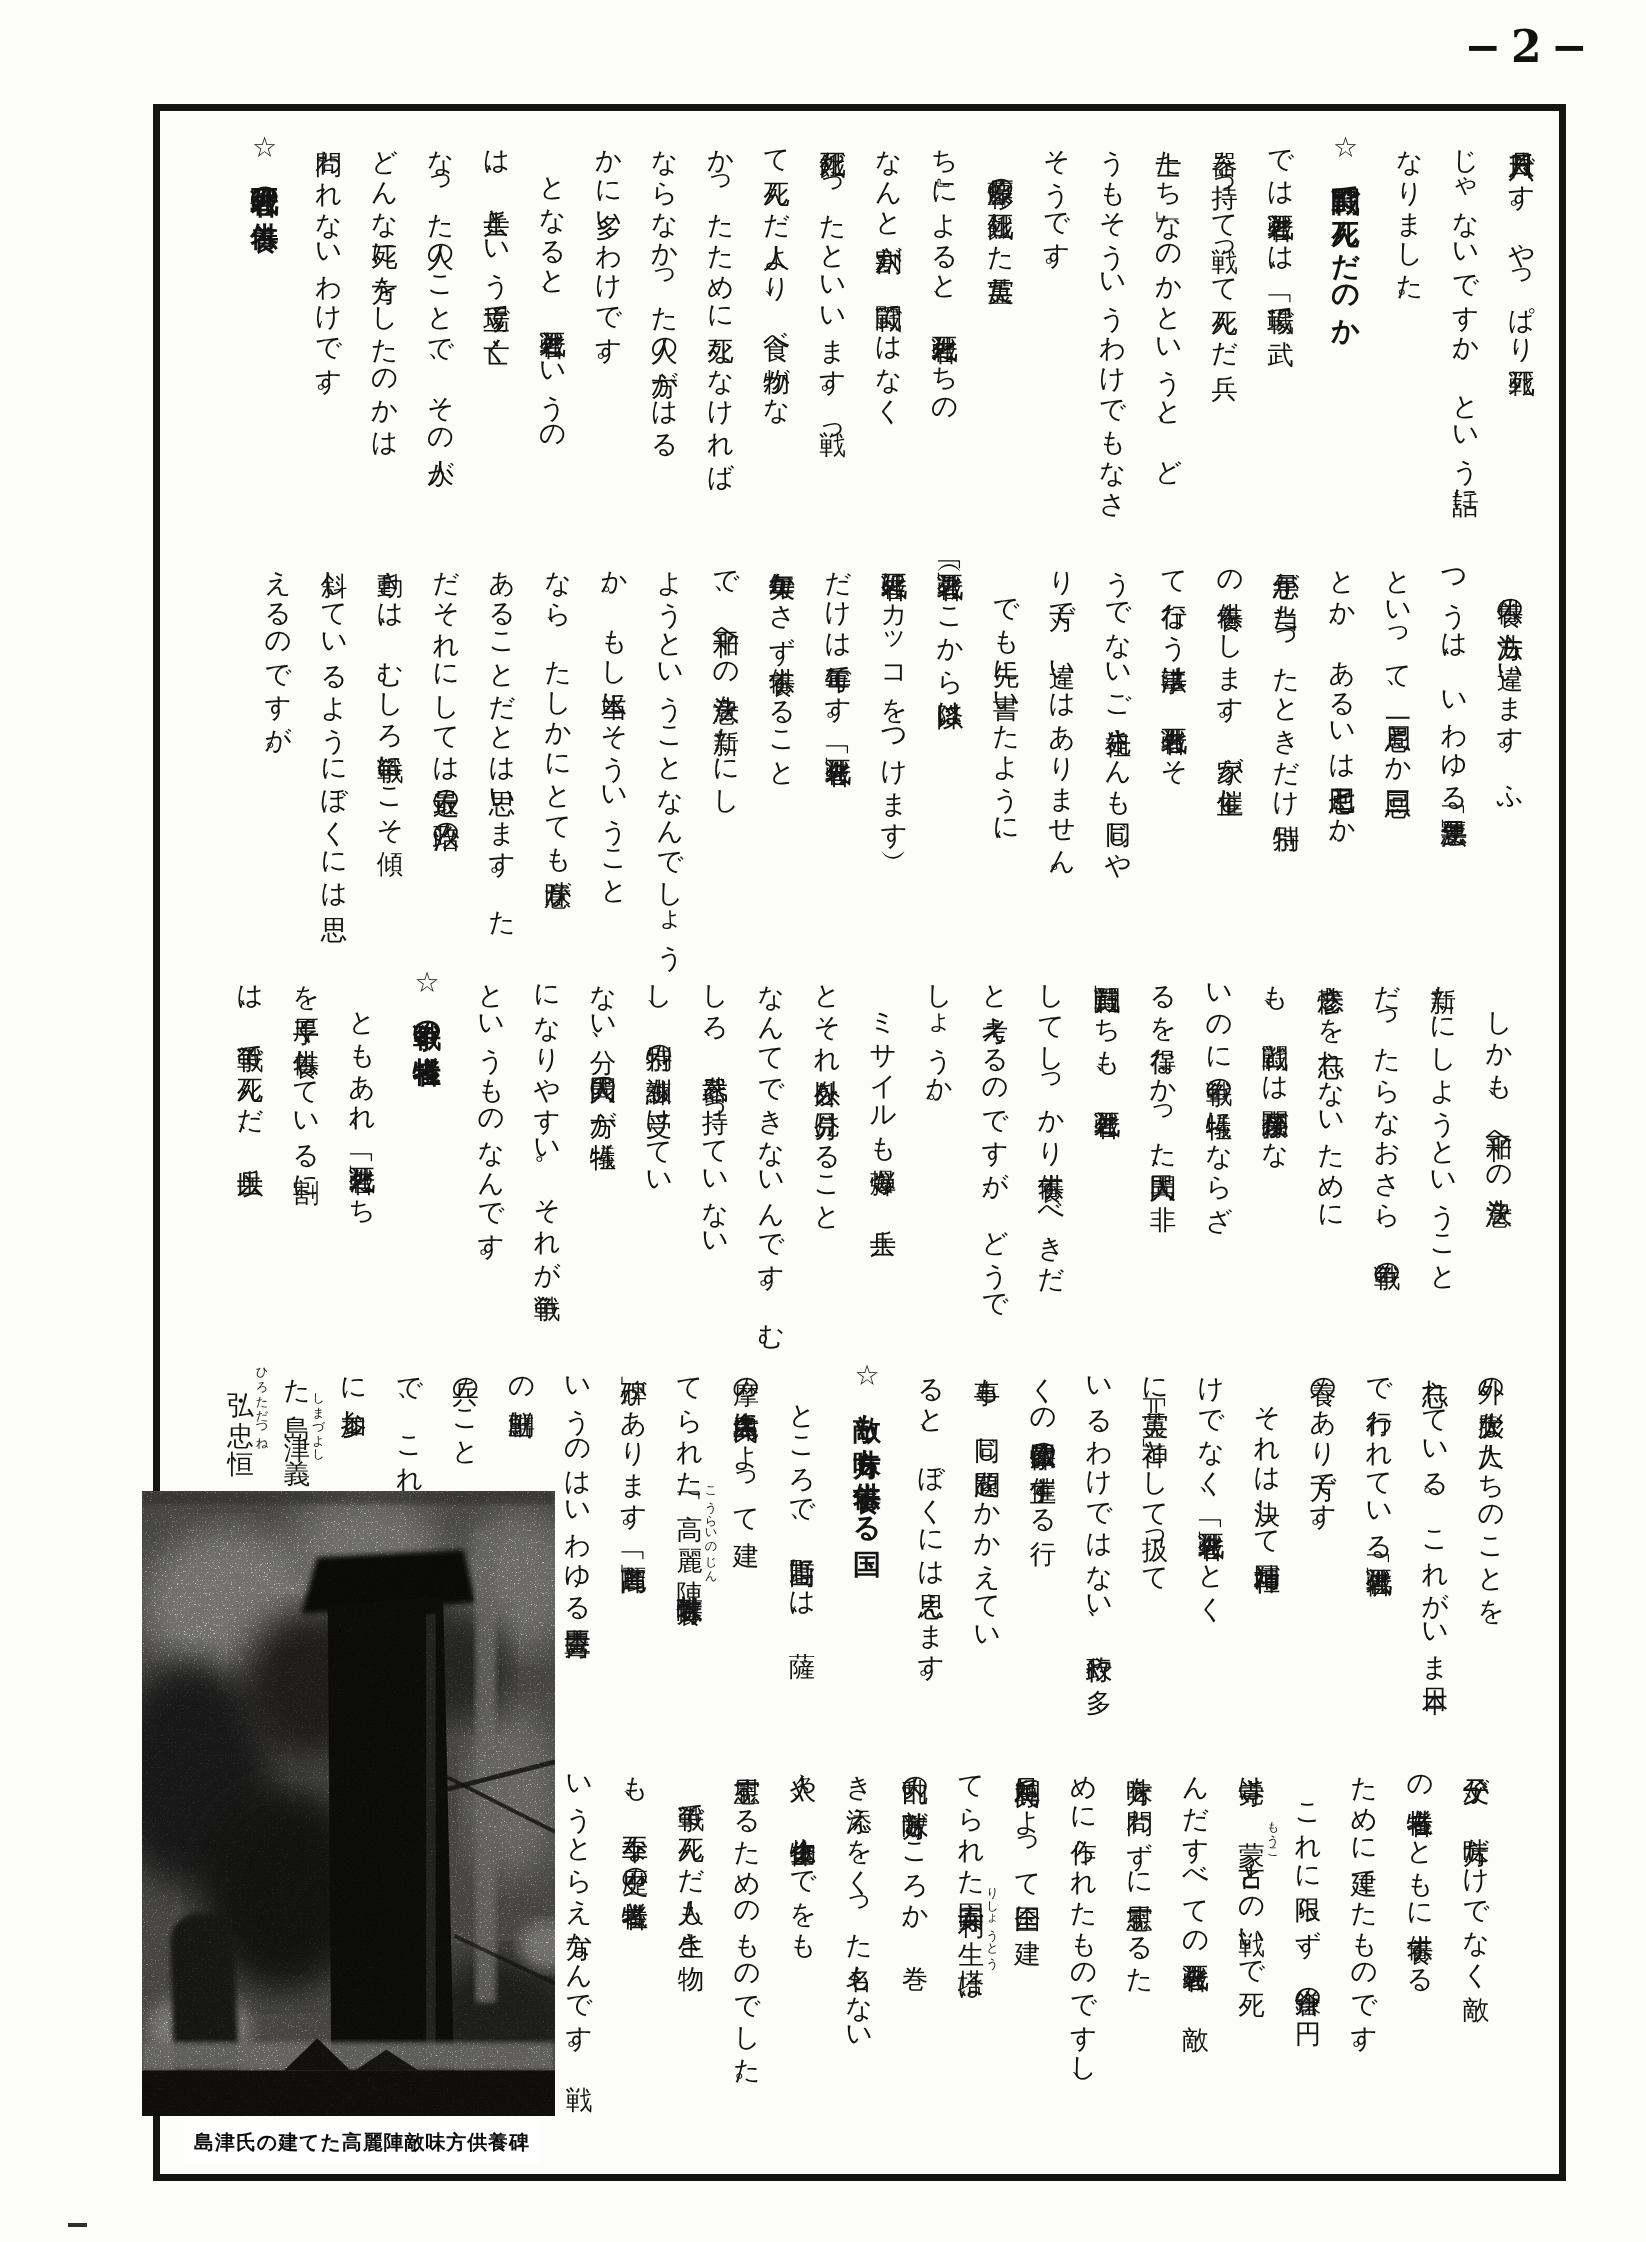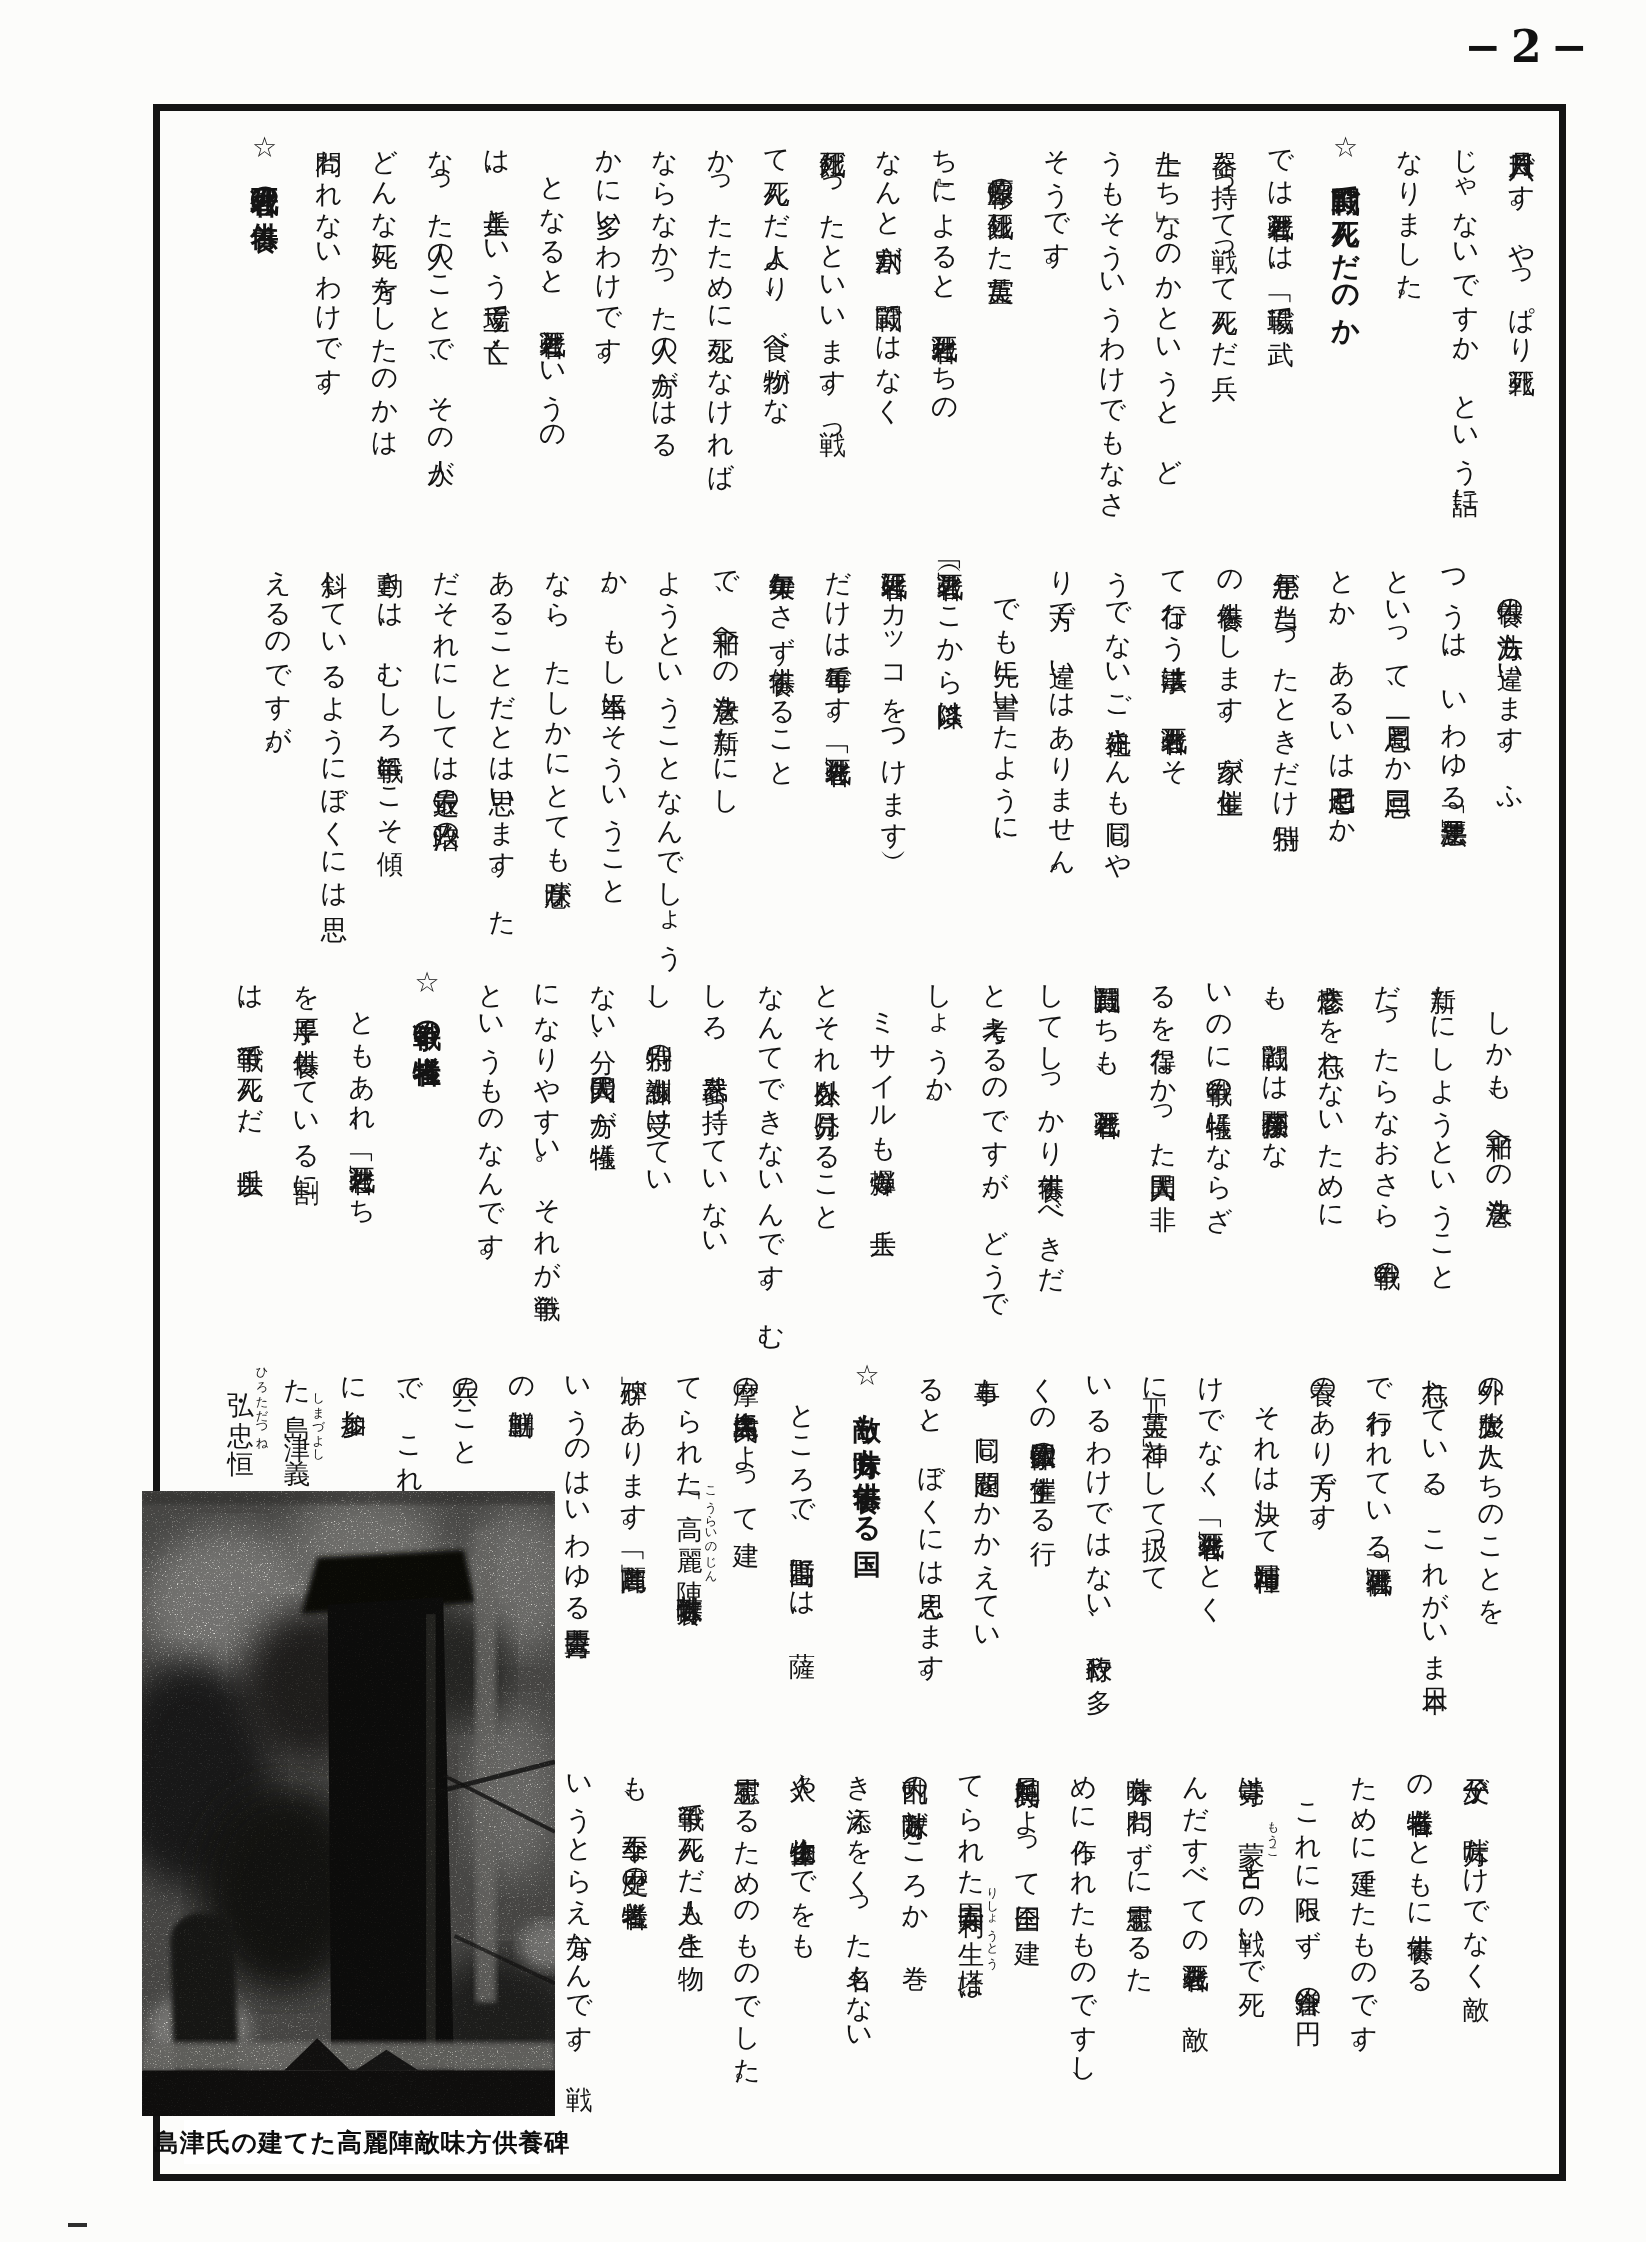--- a/index.html
+++ b/index.html
@@ -41,21 +41,21 @@
   .photo{
     position:absolute;left:142px;top:1491px;width:413px;height:625px;
     z-index:3;background:#8e8d89;
   }
   .photo svg{display:block;}
   .caption{
     position:absolute;left:184px;top:2120px;width:356px;height:44px;
     background:#ffffff;z-index:4;
     display:flex;align-items:center;justify-content:center;
     font-family:"DejaVu Sans","Liberation Sans",sans-serif;
-    font-weight:700;font-size:25px;letter-spacing:0.9px;color:#0d0d0d;
+    font-weight:700;font-size:20px;letter-spacing:0.9px;color:#0d0d0d;
     white-space:nowrap;
   }
   .corner-dash{
     position:absolute;left:68px;top:2223px;width:19px;height:3.8px;
     background:#2e2e2e;z-index:2;
   }
 </style>
 </head>
 <body>
 

